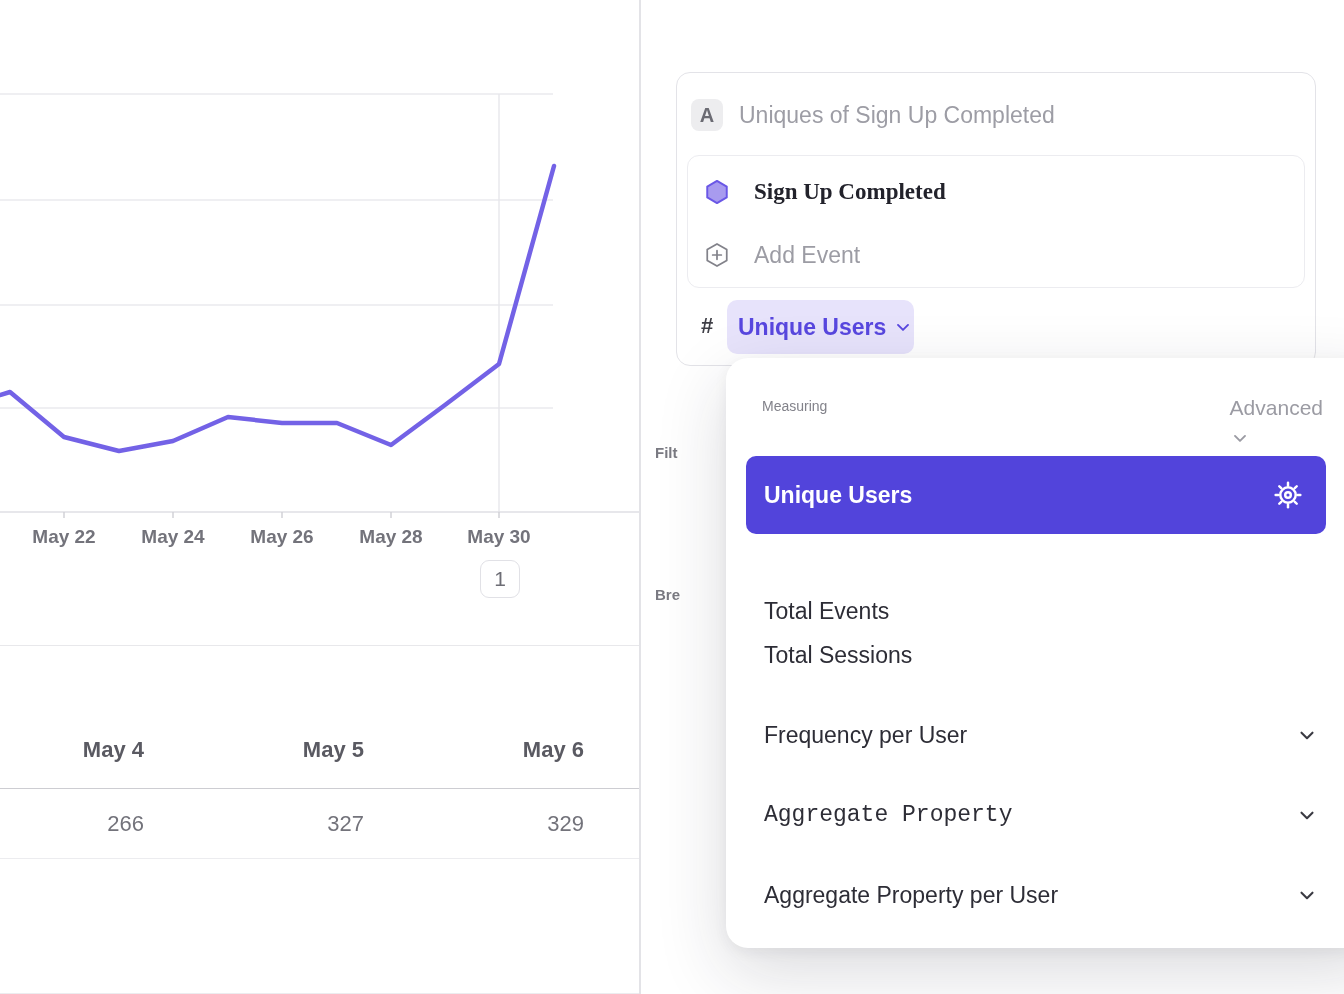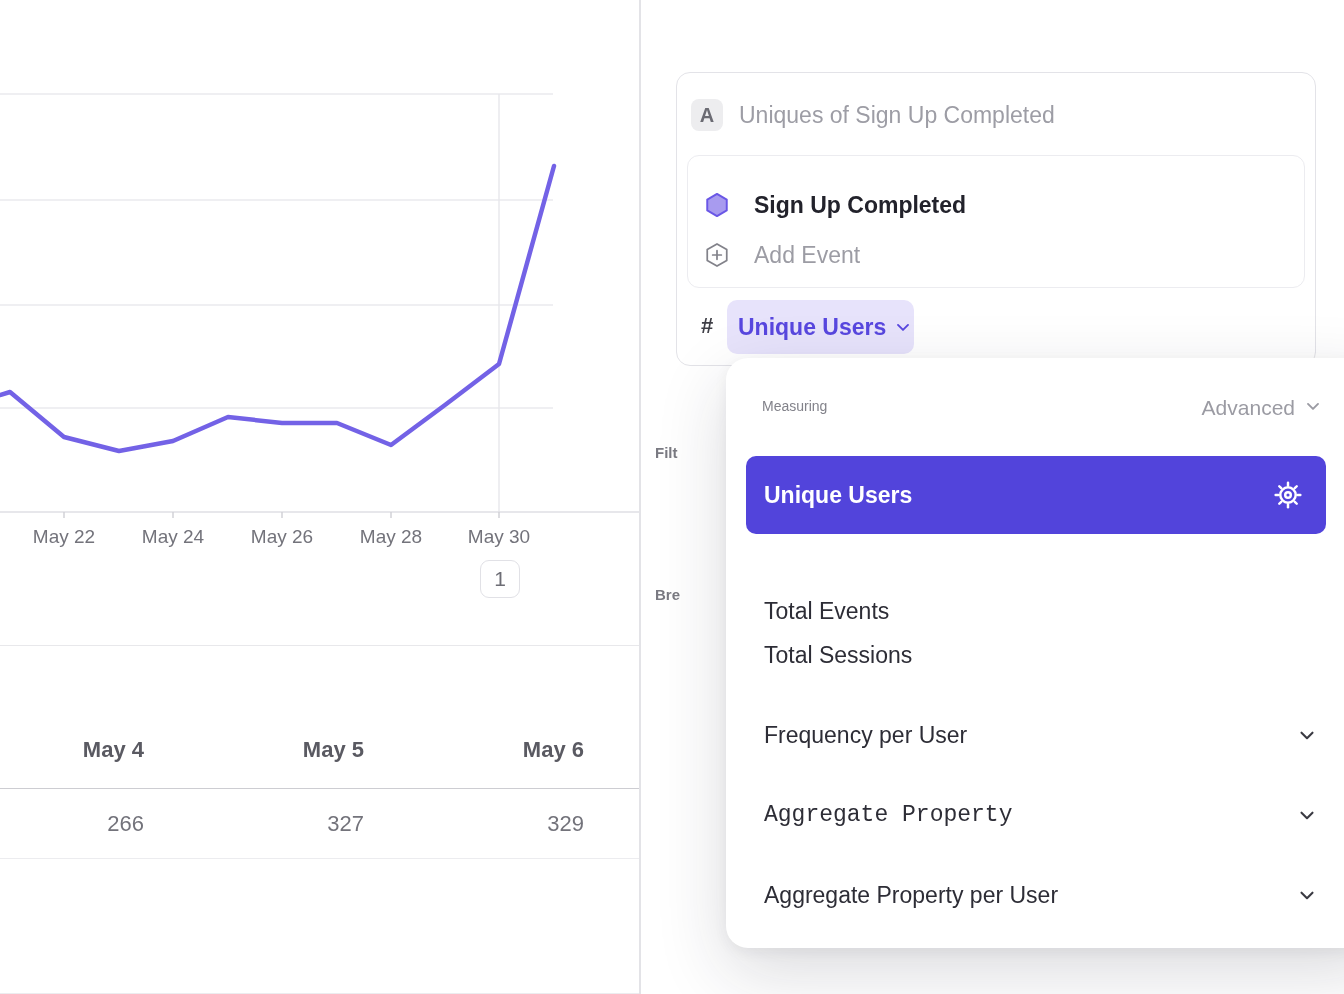--- a/index.html
+++ b/index.html
@@ -2,21 +2,21 @@
 <html><head>
 <meta charset="utf-8">
 <style>
   html,body{margin:0;padding:0;background:#fff;}
   body{font-family:"Liberation Sans","DejaVu Sans",sans-serif;-webkit-font-smoothing:antialiased;}
   #stage{position:relative;width:1344px;height:994px;background:#fff;overflow:hidden;}
 
   
   #left-pane{position:absolute;left:0;top:0;width:639px;height:994px;background:#fff;}
   #chart-svg{position:absolute;left:0;top:0;}
-  .xlab{position:absolute;top:526px;width:90px;text-align:center;font-size:19px;color:#73737b;}
+  .xlab{position:absolute;top:526px;width:90px;text-align:center;font-size:19px;color:#73737b;font-weight:bold;}
   #annot-badge{position:absolute;left:480px;top:560px;width:40px;height:38px;border:1.5px solid #e1e1e6;
     border-radius:9px;background:#fff;display:flex;align-items:center;justify-content:center;
     font-size:21px;color:#6d6d75;box-sizing:border-box;}
   .hline{position:absolute;left:0;width:639px;height:0;border-top:1px solid #e8e8eb;}
   #line-table-top{top:645px;}
   #line-table-bottom{top:993px;border-top-color:#ececef;}
 
   
   #t-head{position:absolute;left:0;top:712px;width:639px;height:77px;display:flex;align-items:center;
     border-bottom:1.5px solid #cdcdd2;box-sizing:border-box;}
@@ -34,40 +34,40 @@
   #metric-card{position:absolute;left:676px;top:72px;width:640px;height:294px;background:#fff;
     border:1.5px solid #e3e3e8;border-radius:14px;box-sizing:border-box;}
   #metric-letter{position:absolute;left:14px;top:26px;width:32px;height:32px;background:#ededef;
     border-radius:8px;display:flex;align-items:center;justify-content:center;
     font-size:20px;font-weight:700;color:#6b6b73;}
   #metric-title{position:absolute;left:62px;top:28px;height:28px;line-height:28px;
     font-size:23px;font-weight:500;color:#9d9da5;white-space:nowrap;}
   #event-card{position:absolute;left:10px;top:82px;width:618px;height:133px;border:1.5px solid #ececf0;
     border-radius:12px;box-sizing:border-box;background:#fff;}
   .ev-row{position:absolute;left:0;width:100%;height:66px;display:flex;align-items:center;cursor:pointer;}
-  #event-row{top:16px;} #add-event-row{top:66px;}
+  #event-row{top:3px;font-family:Liberation Serif, serif;} #add-event-row{top:66px;}
   .ev-icon{margin-left:16px;width:26px;height:26px;flex:none;}
   .ev-label{margin-left:24px;font-size:23px;white-space:nowrap;}
   #event-row .ev-label{color:#22222b;font-weight:700;}
   #add-event-row .ev-label{color:#9c9ca4;font-weight:500;}
   #hash-symbol{position:absolute;left:24px;top:240px;width:24px;height:30px;
     font-size:22px;font-weight:600;color:#3f3f47;}
   #measure-pill{position:absolute;left:50px;top:227px;width:187px;height:54px;background:#e7e3fb;
     border-radius:10px;display:flex;align-items:center;box-sizing:border-box;padding-left:11px;cursor:pointer;}
   #measure-pill .plabel{font-size:23px;font-weight:600;color:#5847df;white-space:nowrap;}
   #measure-pill .pchev{width:20px;height:20px;margin-left:7px;color:#5847df;display:flex;}
 
   .section-label{position:absolute;left:655px;font-size:15px;font-weight:600;color:#7a7a82;white-space:nowrap;}
   #filters-label{top:444px;} #breakdown-label{top:586px;}
 
   
   #measuring-dropdown{position:absolute;left:726px;top:358px;width:660px;height:590px;background:#fff;
     border-radius:22px;box-shadow:0 24px 70px rgba(30,30,50,.16),0 4px 14px rgba(30,30,50,.06);}
   #measuring-label{position:absolute;left:36px;top:40px;font-size:14px;font-weight:500;color:#82828a;}
-  #advanced-toggle{position:absolute;right:63px;top:38px;display:flex;gap:8px;cursor:pointer;}
+  #advanced-toggle{position:absolute;right:63px;top:38px;display:flex;gap:8px;cursor:pointer;flex-direction:column;}
   #advanced-toggle .alabel{font-size:21px;font-weight:500;color:#9b9ba3;}
   #advanced-toggle .achev{width:20px;height:20px;color:#9b9ba3;display:flex;}
   #measuring-menu{position:absolute;inset:0;}
   .menu-item{position:absolute;left:20px;width:580px;display:flex;align-items:center;
     box-sizing:border-box;padding-left:18px;border-radius:10px;cursor:pointer;}
   .menu-item .menu-label{font-size:23px;font-weight:500;color:#2d2d36;white-space:nowrap;}
   .menu-item.selected{background:#5244db;}
   .menu-item.selected .menu-label{color:#fff;font-weight:700;}
   .menu-item .gear{position:absolute;right:24px;width:28px;height:28px;color:#fff;display:flex;}
   .menu-item .mchev{position:absolute;right:8px;width:22px;height:22px;color:#3a3a42;display:flex;}

